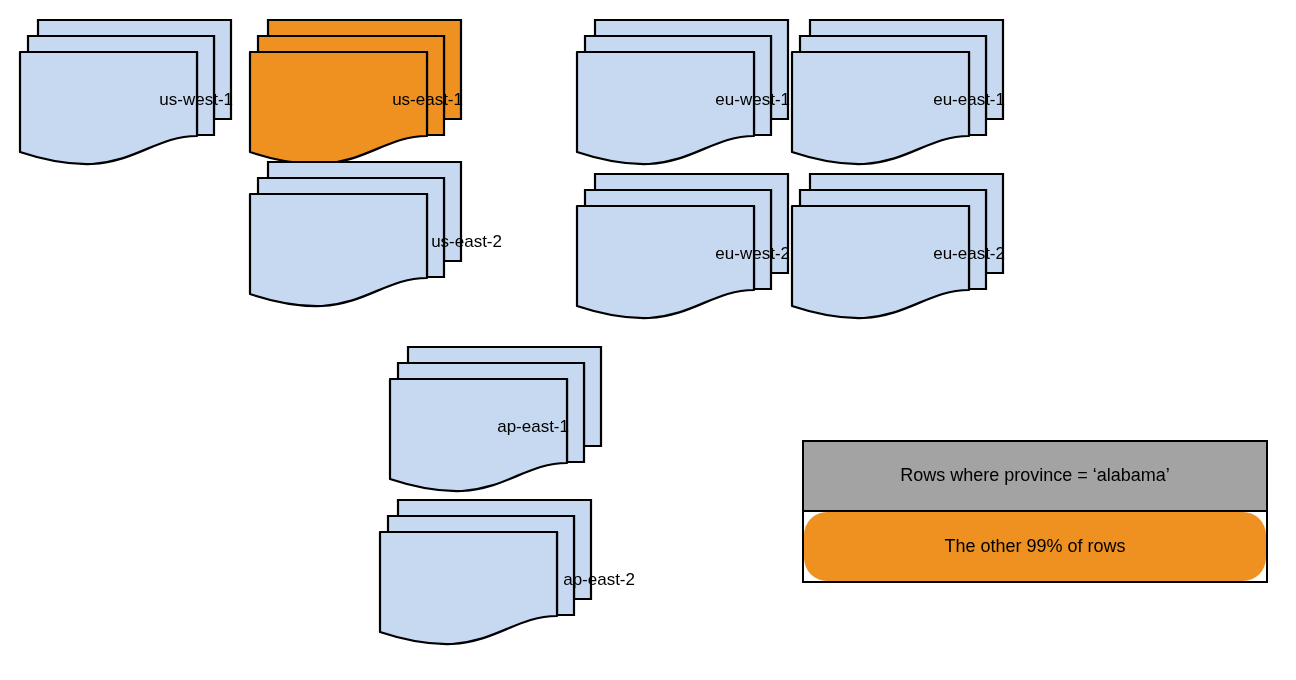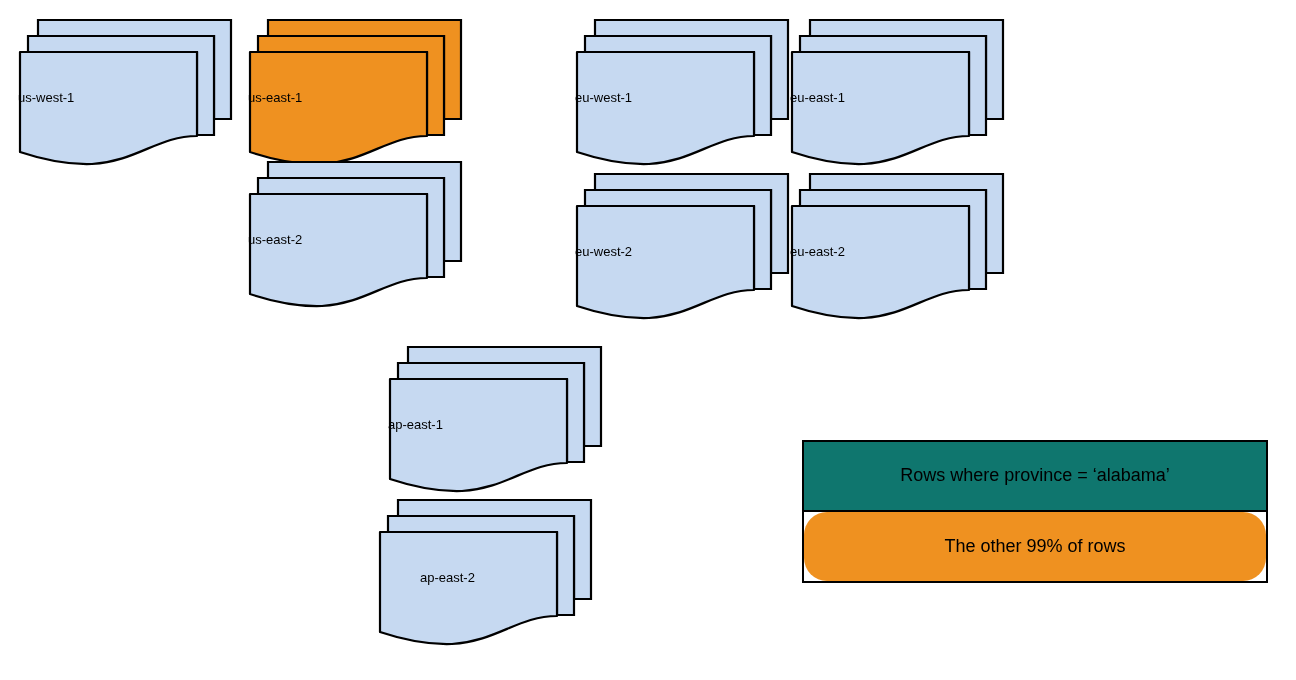--- a/index.html
+++ b/index.html
@@ -26,23 +26,23 @@
     position: absolute;
   }
   .stack svg {
     display: block;
     overflow: visible;
   }
   .stack-label {
     position: absolute;
     left: 0;
     width: 100%;
-    text-align: left;
+    text-align: right;
     font-family: "Liberation Sans", sans-serif;
-    font-size: 13px;
+    font-size: 17px;
     color: #000000;
     white-space: nowrap;
     pointer-events: none;
   }
 
   
   .legend {
     position: absolute;
     left: 802px;
     top: 440px;
@@ -146,21 +146,21 @@
   <div class="stack" style="left:378px; top:498px; width:215px; height:150px;">
     <svg width="215" height="150" viewBox="0 0 215 150">
       <path d="M20,2 H213 V101 H196 V18 H20 Z" fill="#c6d9f1" stroke="#000" stroke-width="2.2" stroke-linejoin="miter"></path>
       <path d="M10,18 H196 V117 H179 V34 H10 Z" fill="#c6d9f1" stroke="#000" stroke-width="2.2" stroke-linejoin="miter"></path>
       <path d="M2,34 H179 V118 C140,118 120,143 74,146 C46,147 20,140 2,134 Z" fill="#c6d9f1" stroke="#000" stroke-width="2.2" stroke-linejoin="round"></path>
     </svg>
     <div class="stack-label" style="top:72px;padding-left:42px;">ap-east-2</div>
   </div>
 
   <div class="legend">
-    <div class="legend-row first" style="background:#0f766e;">
+    <div class="legend-row first" style="background:#a3a3a3;">
       <span>Rows where province = ‘alabama’</span>
     </div>
     <div class="legend-row" style="background:#ef9120;border-radius:23px;">
       <span>The other 99% of rows</span>
     </div>
   </div>
 
 </div>
 
 </body></html>

